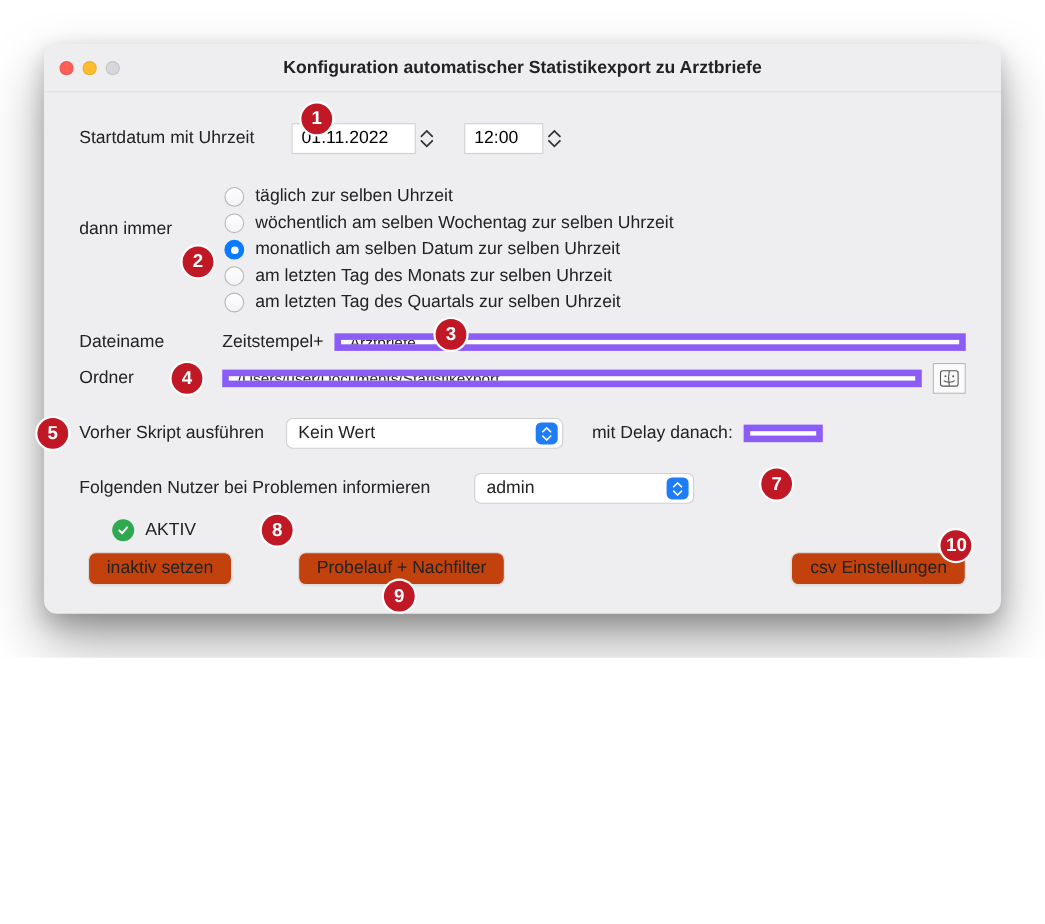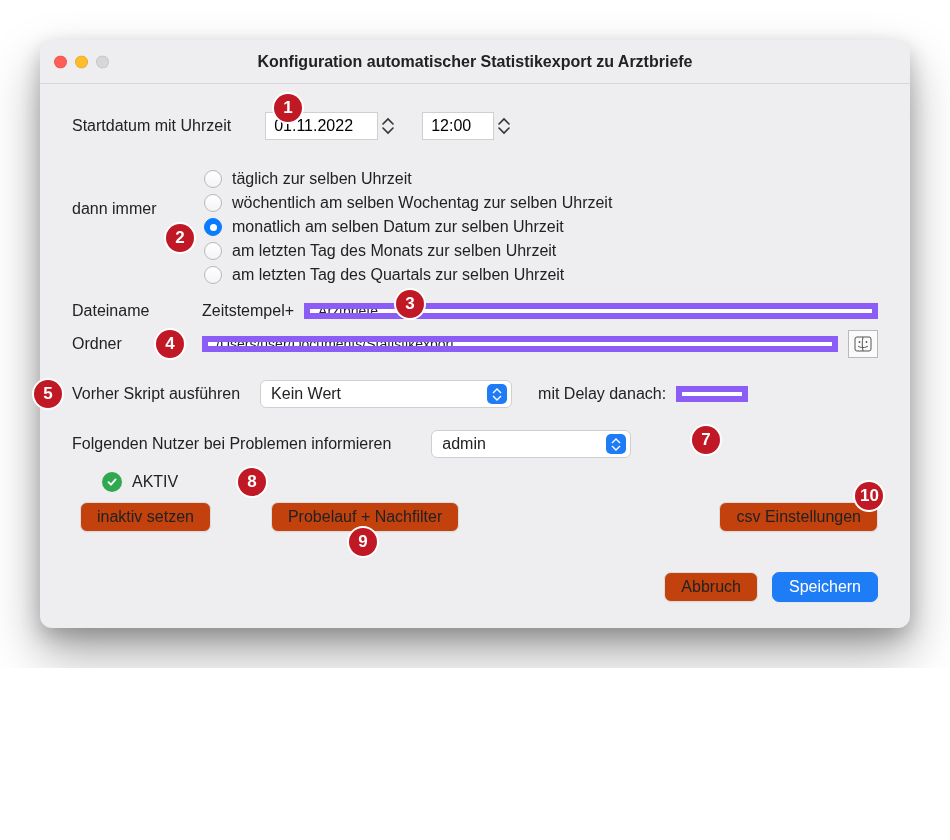--- a/index.html
+++ b/index.html
@@ -337,19 +337,15 @@
           <span class="btn">Probelauf + Nachfilter</span>
           <span class="badge-num" style="left:78px; top:26px;">9</span>
         </span>
         <span style="position:relative; display:inline-flex; margin-left:auto;">
           <span class="btn">csv Einstellungen</span>
           <span class="badge-num" style="left:136px; top:-20px;">10</span>
         </span>
       </div>
     </div>
 
-    <div class="footer">
-      <span class="btn">Abbruch</span>
-      <span class="btn primary">Speichern</span>
-    </div>
 
   </div>
 </div>
 
 </body></html>

